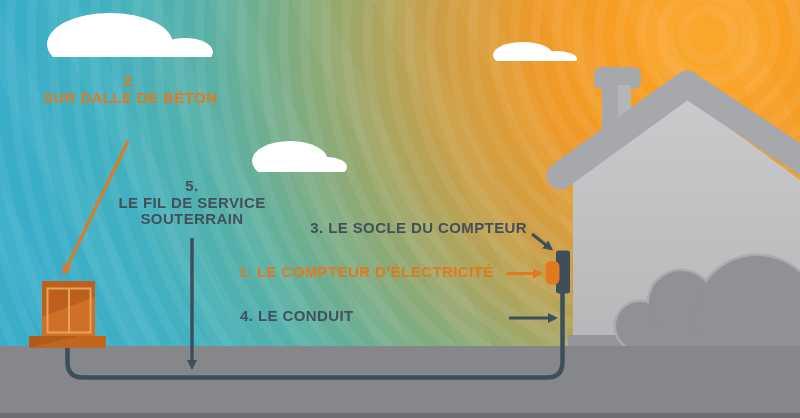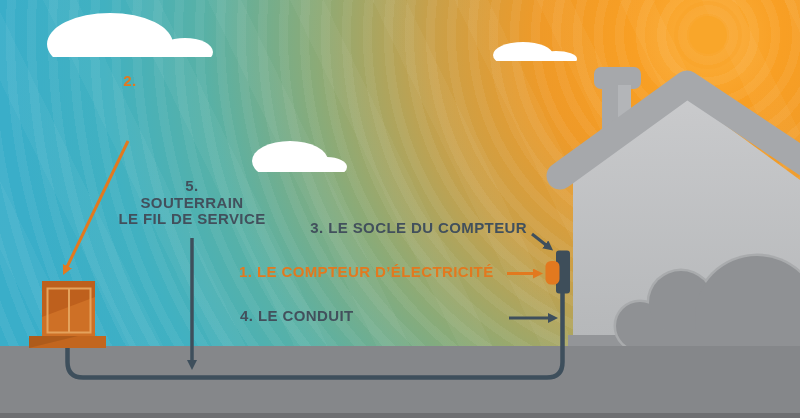--- a/index.html
+++ b/index.html
@@ -124,26 +124,27 @@
 
     <line x1="128" y1="141" x2="67" y2="267" stroke="#e2791f" stroke-width="3" marker-end="url(#ah-orange)"></line>
     <line x1="192" y1="238" x2="192" y2="361" stroke="#3e4f5c" stroke-width="3.5" marker-end="url(#ah-dark)"></line>
     <line x1="532" y1="234" x2="546" y2="245" stroke="#3e4f5c" stroke-width="3" marker-end="url(#ah-dark)"></line>
     <line x1="507" y1="273.5" x2="534" y2="273.5" stroke="#e2791f" stroke-width="3" marker-end="url(#ah-orange)"></line>
     <line x1="509" y1="318" x2="549" y2="318" stroke="#3e4f5c" stroke-width="3" marker-end="url(#ah-dark)"></line>
   </svg>
 
   <div id="label-transformer" class="lbl lbl-orange">
     <span>2.</span>
+    <span>SUR DALLE DE BÉTON</span>
   </div>
 
   <div id="label-service-wire" class="lbl lbl-dark">
     <span>5.</span>
+    <span>LE FIL DE SERVICE</span>
     <span>SOUTERRAIN</span>
-    <span>LE FIL DE SERVICE</span>
   </div>
 
   <div id="label-meter-socket" class="lbl lbl-dark">3. LE SOCLE DU COMPTEUR</div>
 
   <div id="label-meter" class="lbl lbl-orange">1. LE COMPTEUR D’ÉLECTRICITÉ</div>
 
   <div id="label-conduit" class="lbl lbl-dark">4. LE CONDUIT</div>
 </div>
 
 </body></html>

